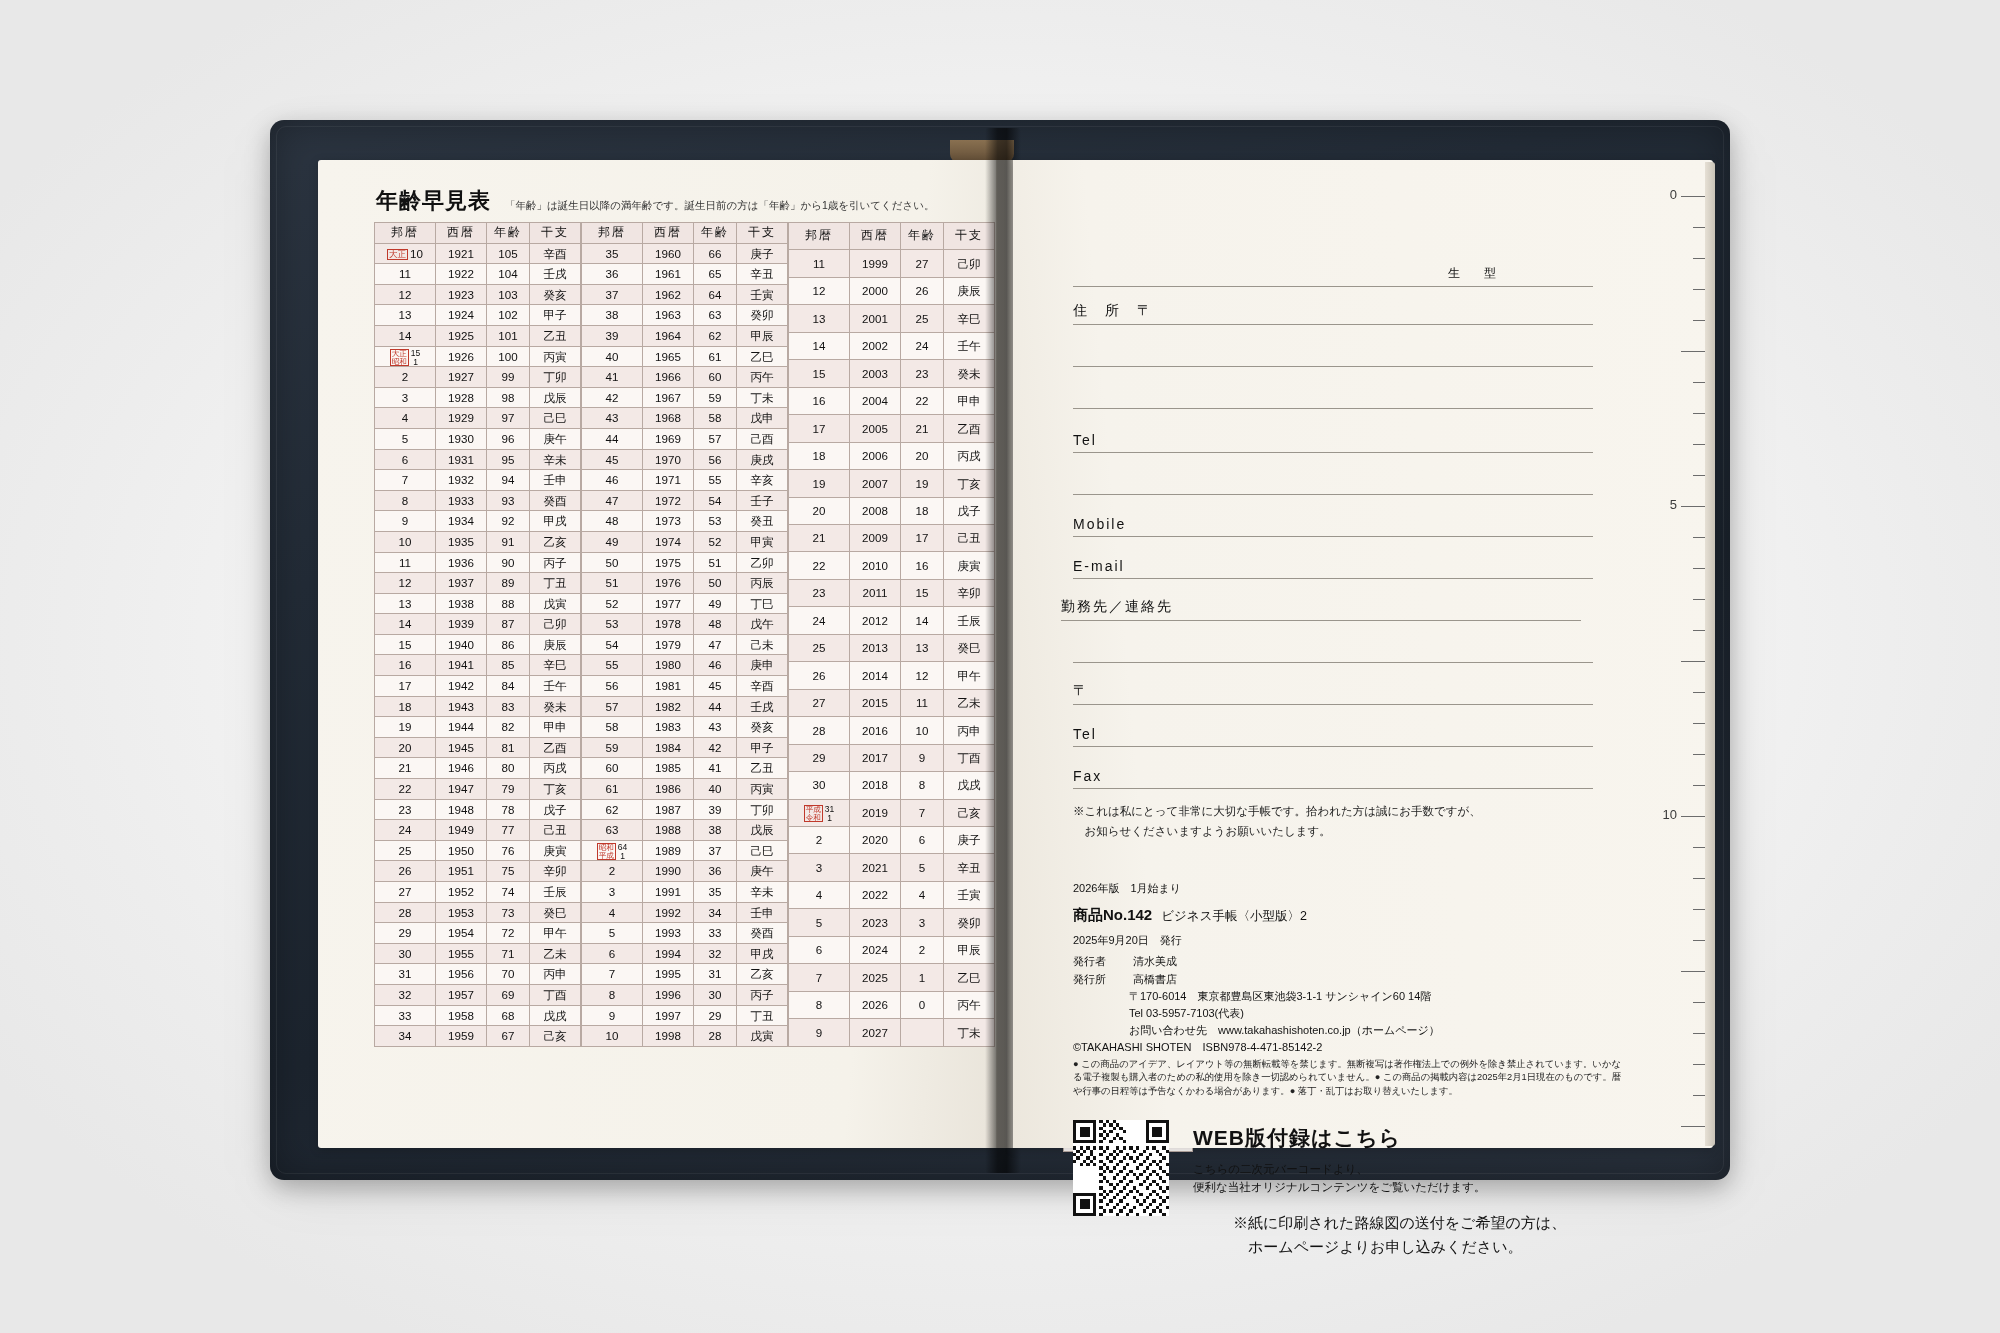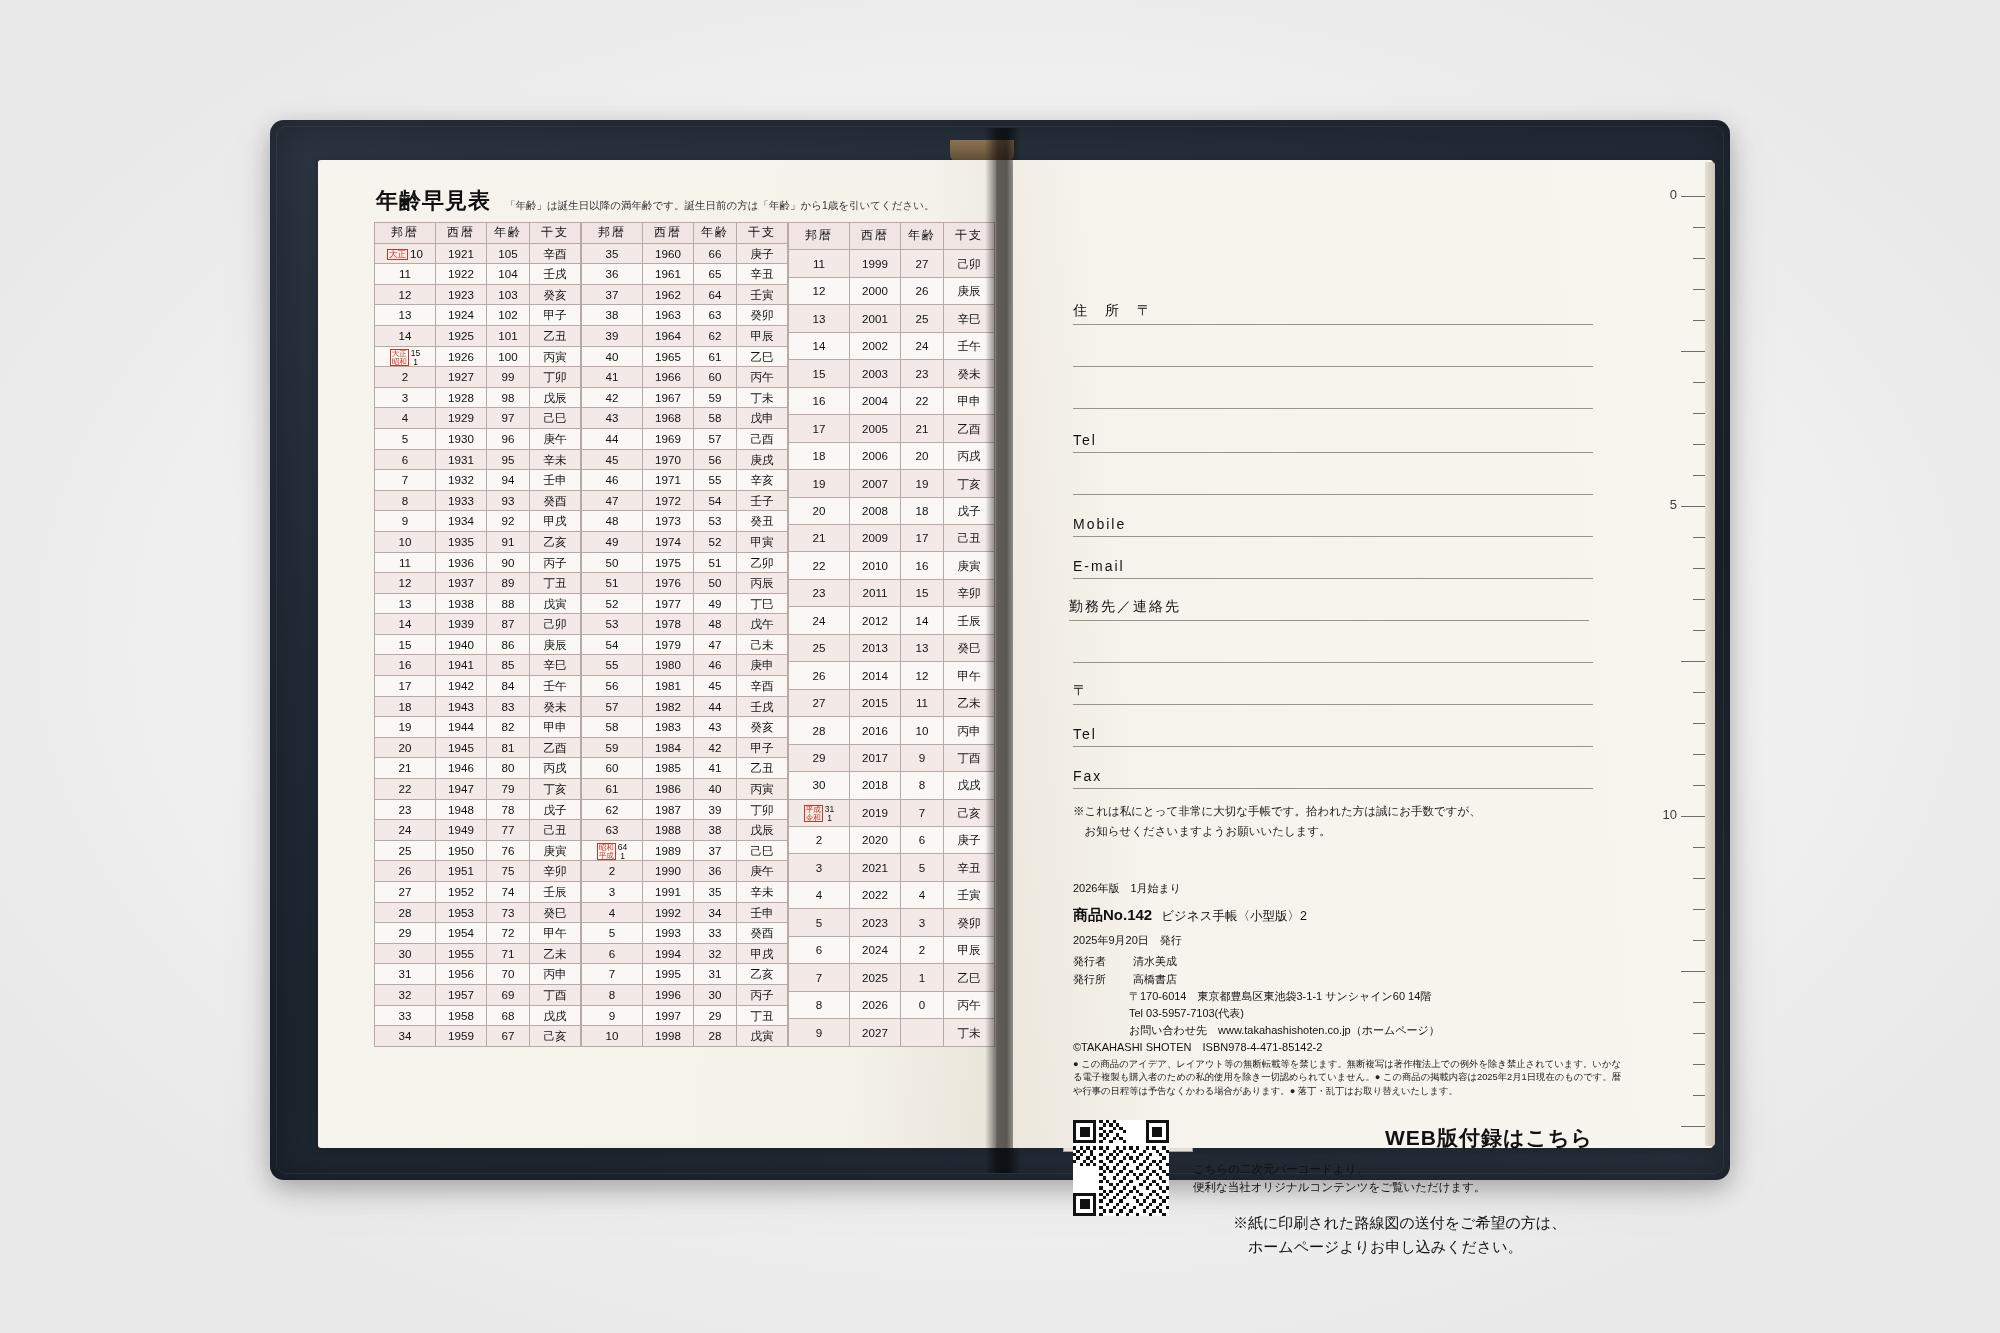--- a/index.html
+++ b/index.html
@@ -150,21 +150,21 @@
   .legal{
     position:absolute;font-size:9.3px;color:#222;line-height:1.45;text-align:justify;
   }
   .web{
     position:absolute;
   }
   .qr{
     position:absolute;width:96px;height:96px;background:#fff;
   }
   .qr svg{display:block;}
-  .webtitle{font-size:21px;font-weight:bold;color:#111;letter-spacing:1px;text-align:right;}
+  .webtitle{font-size:21px;font-weight:bold;color:#111;letter-spacing:1px;}
   .webtxt{font-size:11.5px;color:#111;line-height:1.6;}
   .webtxt2{font-size:15px;color:#111;line-height:1.6;margin-left:40px;}
   
   .ruler{
     position:absolute;right:0px;top:0;width:58px;height:100%;
   }
   .tick{position:absolute;right:2px;height:1px;background:#6c6c6c;}
   .rulernum{position:absolute;right:36px;font-size:13px;color:#3b3b3b;}
   .page-edge-l{
     position:absolute;left:996px;top:160px;width:18px;height:988px;
@@ -905,41 +905,44 @@
       </table>
   </div>
 </div>
 
 <div class="page-edge-l"></div>
 <div class="spine"></div>
 
 <div class="page page-right">
   <div class="rp">
 
+    <div class="field" style="left:60px;top:96px;width:520px;height:30px;">
+      <span class="sub" style="left:375px;letter-spacing:6px;">生　型</span>
+    </div>
 
     <div class="field" style="left:60px;top:134px;width:520px;height:30px;">
       <span class="lbl">住　所　〒</span>
     </div>
     <div class="field" style="left:60px;top:176px;width:520px;height:30px;"></div>
     <div class="field" style="left:60px;top:218px;width:520px;height:30px;"></div>
 
     <div class="field" style="left:60px;top:262px;width:520px;height:30px;">
       <span class="lbl">Tel</span>
     </div>
     <div class="field" style="left:60px;top:304px;width:520px;height:30px;"></div>
 
     <div class="field" style="left:60px;top:346px;width:520px;height:30px;">
       <span class="lbl">Mobile</span>
     </div>
 
     <div class="field" style="left:60px;top:388px;width:520px;height:30px;">
       <span class="lbl">E-mail</span>
     </div>
 
-    <div class="field" style="left:56px;top:430px;width:520px;height:30px;text-align:center;">
+    <div class="field" style="left:48px;top:430px;width:520px;height:30px;text-align:center;">
       <span class="lbl">勤務先／連絡先</span>
     </div>
     <div class="field" style="left:60px;top:472px;width:520px;height:30px;"></div>
     <div class="field" style="left:60px;top:514px;width:520px;height:30px;">
       <span class="lbl">〒</span>
     </div>
     <div class="field" style="left:60px;top:556px;width:520px;height:30px;">
       <span class="lbl">Tel</span>
     </div>
     <div class="field" style="left:60px;top:598px;width:520px;height:30px;">

